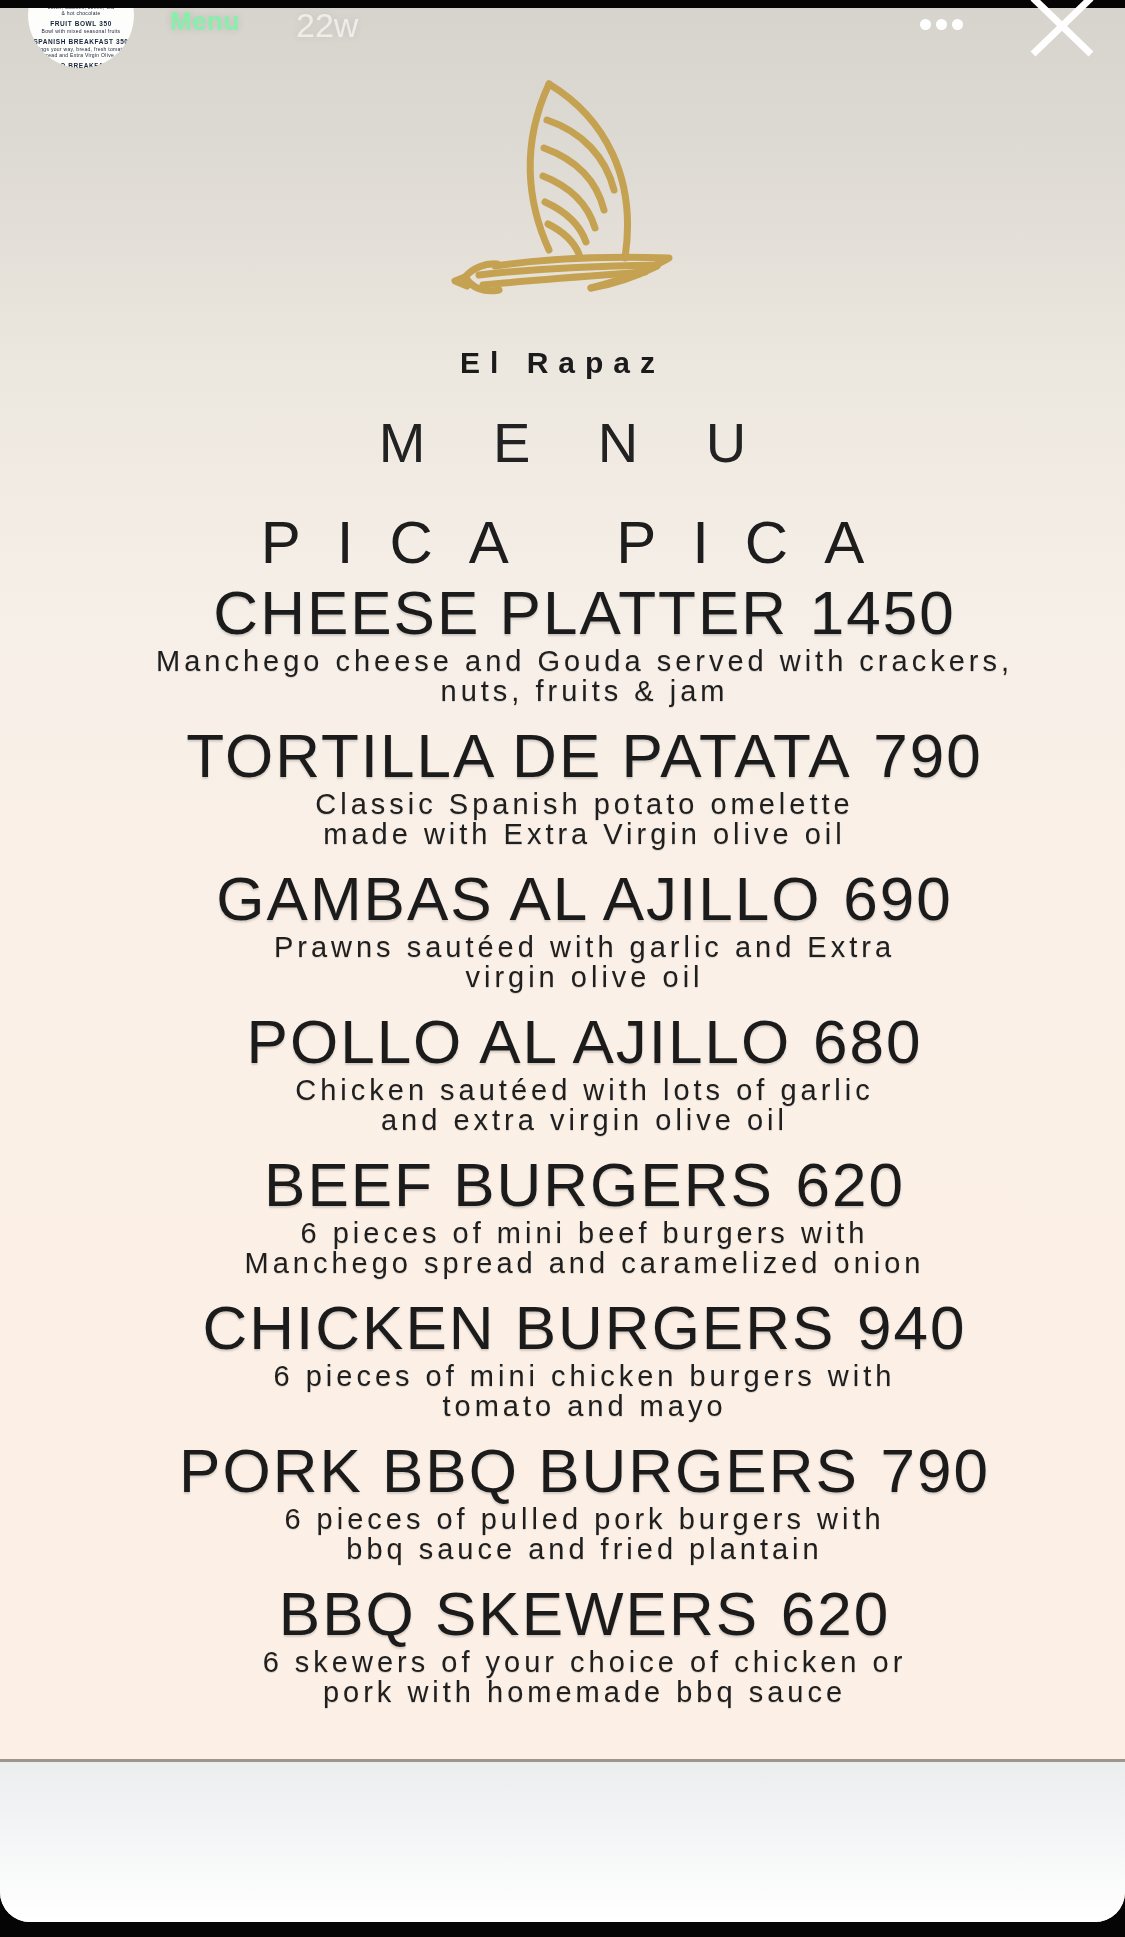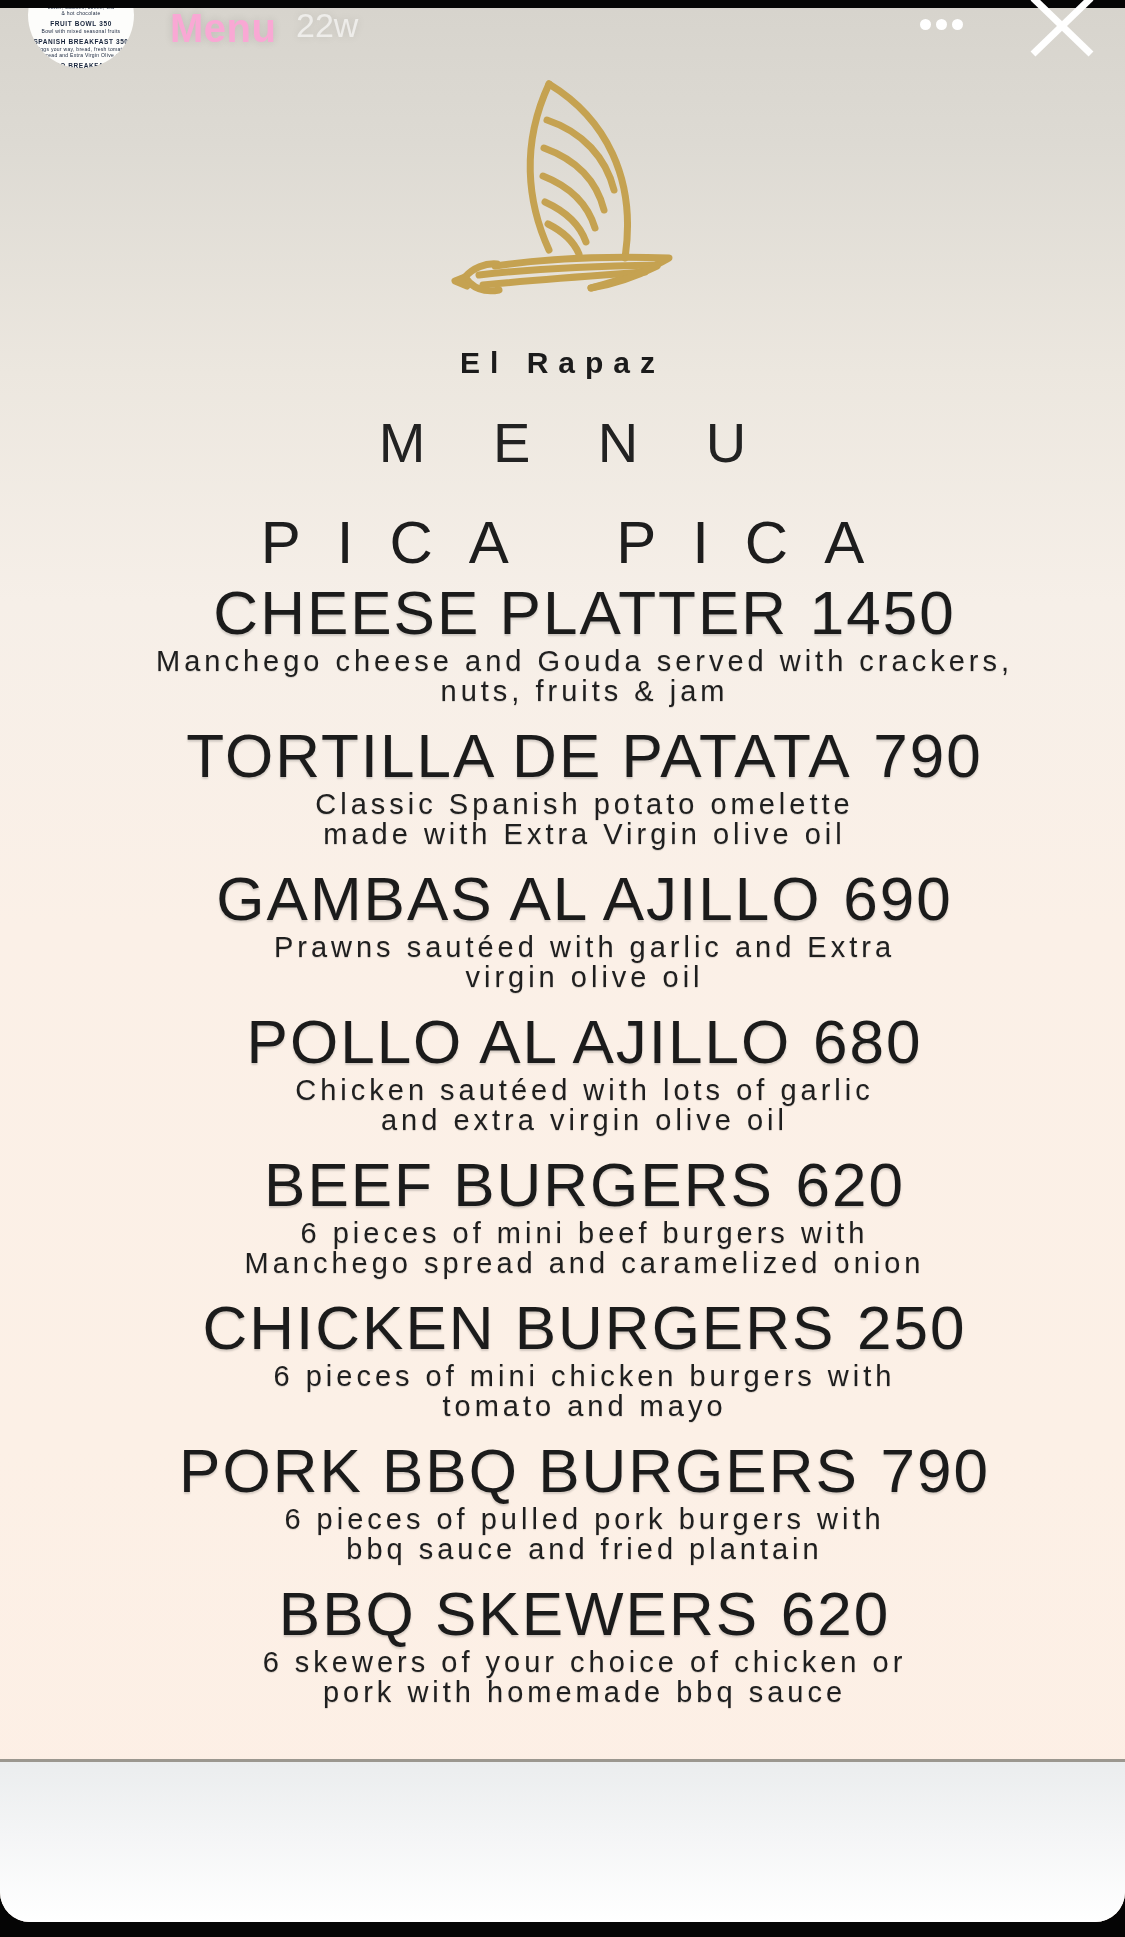--- a/index.html
+++ b/index.html
@@ -40,21 +40,21 @@
 
   .avatar {
     position:absolute; left:28px; top:-38px; width:106px; height:106px; border-radius:50%;
     background:#fdfdfb; overflow:hidden; z-index:4; text-align:center; color:#16233a;
     padding-top:42px;
   }
   .avatar .s { font-size:5px; line-height:6px; letter-spacing:0.3px; }
   .avatar .b { font-size:6.5px; line-height:8px; font-weight:700; letter-spacing:0.6px; margin-top:4px; }
 
   .header { position:absolute; left:0; top:0; width:100%; height:70px; z-index:8; }
-  .story-title { position:absolute; left:170px; top:6px; font-size:40px; font-weight:600; color:#f9a8d4; letter-spacing:0.5px; text-shadow:0 0 8px rgba(0,0,0,0.12); }
+  .story-title { position:absolute; left:170px; top:6px; font-size:26px; font-weight:600; color:#86efac; letter-spacing:0.5px; text-shadow:0 0 8px rgba(0,0,0,0.12); }
   .story-age { position:absolute; left:296px; top:6px; font-size:34px; font-weight:400; color:rgba(255,255,255,0.62); text-shadow:0 0 8px rgba(0,0,0,0.10); }
 
   .more-btn { position:absolute; left:920px; top:16px; width:48px; height:20px; cursor:pointer; }
   .more-btn i { position:absolute; top:3px; width:11px; height:11px; border-radius:50%; background:#fff; }
   .more-btn i:nth-child(1){left:0;} .more-btn i:nth-child(2){left:16px;} .more-btn i:nth-child(3){left:32px;}
 
   .close-btn { position:absolute; left:1028px; top:-4px; width:68px; height:62px; cursor:pointer; z-index:9; }
   .close-btn svg { width:100%; height:100%; }
 </style>
 </head>
@@ -131,21 +131,21 @@
 
         <div class="item">
           <div class="item-title"><span>BEEF BURGERS</span><span class="price">620</span></div>
           <div class="item-desc">
             <div>6 pieces of mini beef burgers with</div>
             <div>Manchego spread and caramelized onion</div>
           </div>
         </div>
 
         <div class="item">
-          <div class="item-title"><span>CHICKEN BURGERS</span><span class="price">250</span></div>
+          <div class="item-title"><span>CHICKEN BURGERS</span><span class="price">940</span></div>
           <div class="item-desc">
             <div>6 pieces of mini chicken burgers with</div>
             <div>tomato and mayo</div>
           </div>
         </div>
 
         <div class="item">
           <div class="item-title"><span>PORK BBQ BURGERS</span><span class="price">790</span></div>
           <div class="item-desc">
             <div>6 pieces of pulled pork burgers with</div>

